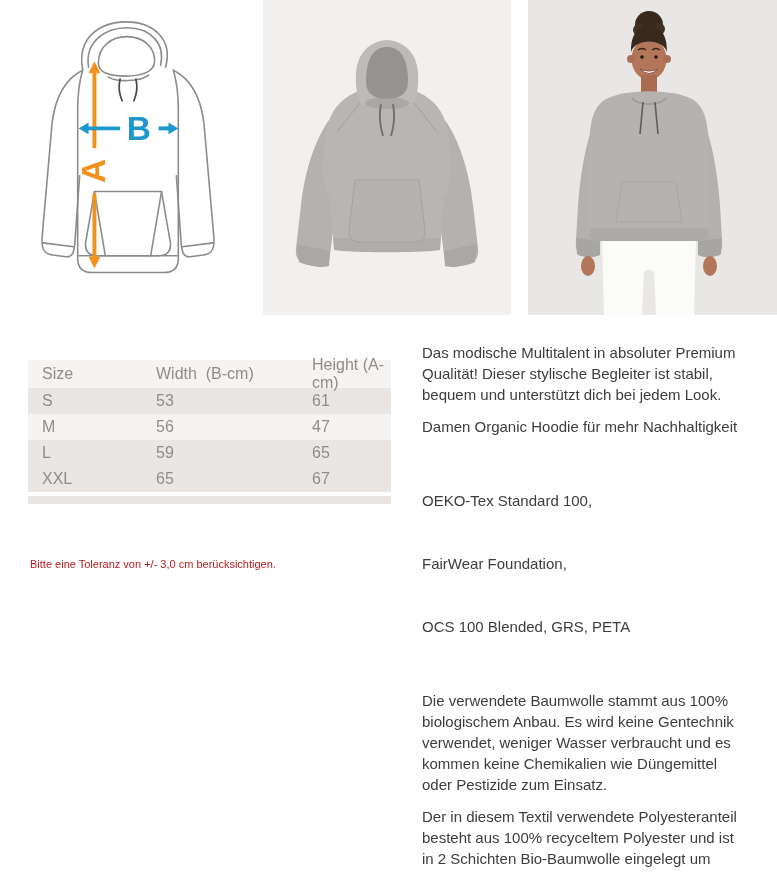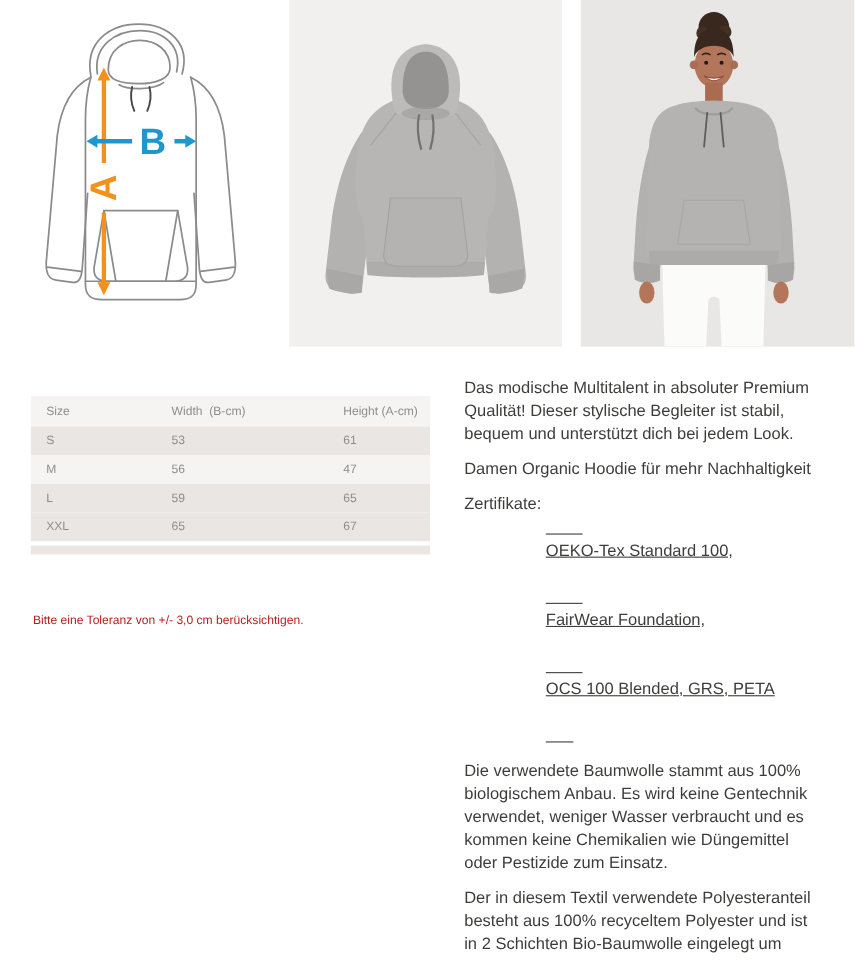--- a/index.html
+++ b/index.html
@@ -10,39 +10,39 @@
 
   
   .img-panel { position:absolute; top:0; height:315px; }
   #panel-diagram { left:8px; top:10px; width:240px; height:296px; background:#ffffff; }
   #panel-flat  { left:263px; width:248px; background:#f1f0ef; }
   #panel-model { left:528px; width:249px; background:#e8e7e6; }
   .img-panel svg { display:block; width:100%; height:100%; }
 
   
   .size-table { position:absolute; left:28px; top:360px; width:363px;
-    font-size:11px; color:#8f8d8a; }
+    font-size:16px; color:#8f8d8a; }
   .t-row { display:flex; align-items:center; height:26px; }
   .t-head { height:28px; }
   .row-light { background:#f5f4f2; }
   .row-shade { background:#e9e6e3; }
   .t-cell { padding-left:14px; white-space:pre-wrap; }
   .c1 { width:100px; } .c2 { width:142px; } .c3 { flex:1; }
   .t-partial { height:8px; margin-top:4px; background:#e9e6e3; }
 
   .tolerance { position:absolute; left:30px; top:558px;
     font-size:11px; color:#b91c1c; }
 
   
   .description { position:absolute; left:410px; top:342px; width:366px;
     font-size:15px; line-height:21px; color:#3e3d3c; }
   .para { margin:0 0 11px 12px; white-space:pre-wrap; }
   .hang { display:flex; }
   .hang-label { white-space:pre; flex:0 0 auto; }
-  .hang-lines { flex:1;text-decoration:underline; }
+  .hang-lines { flex:1; }
 </style>
 </head>
 <body>
 
 <div class="page">
 
   <div class="img-panel" id="panel-diagram">
     <svg viewBox="0 0 240 300">
       <g fill="none" stroke="#8b8b8b" stroke-width="1.6" stroke-linecap="round" stroke-linejoin="round">
 
@@ -183,21 +183,20 @@
 
   <div class="tolerance">Bitte eine Toleranz von +/- 3,0 cm berücksichtigen.</div>
 
   <div class="description">
     <p class="para">Das modische Multitalent in absoluter Premium
 Qualität! Dieser stylische Begleiter ist stabil,
 bequem und unterstützt dich bei jedem Look.</p>
     <p class="para">Damen Organic Hoodie für mehr Nachhaltigkeit</p>
 
     <div class="para hang">
-      <span class="hang-label">Zertifikate: </span>
       <div class="hang-lines">
         <div>OEKO-Tex Standard 100,</div>
         <div>FairWear Foundation,</div>
         <div>OCS 100 Blended, GRS, PETA</div>
       </div>
     </div>
 
     <p class="para">Die verwendete Baumwolle stammt aus 100%
 biologischem Anbau. Es wird keine Gentechnik
 verwendet, weniger Wasser verbraucht und es

